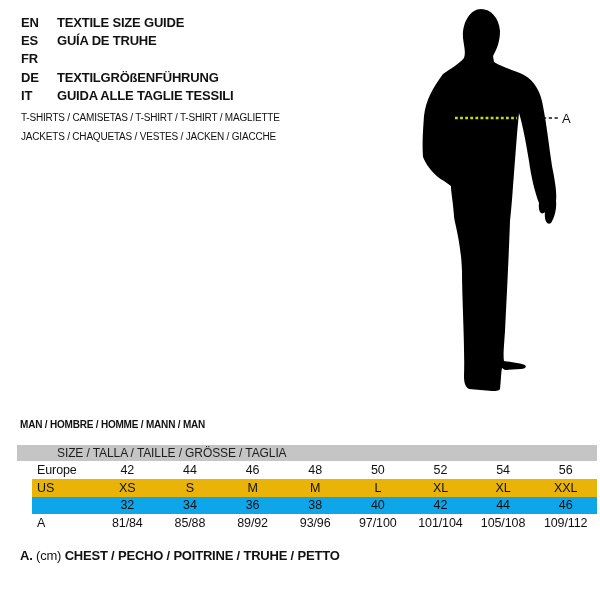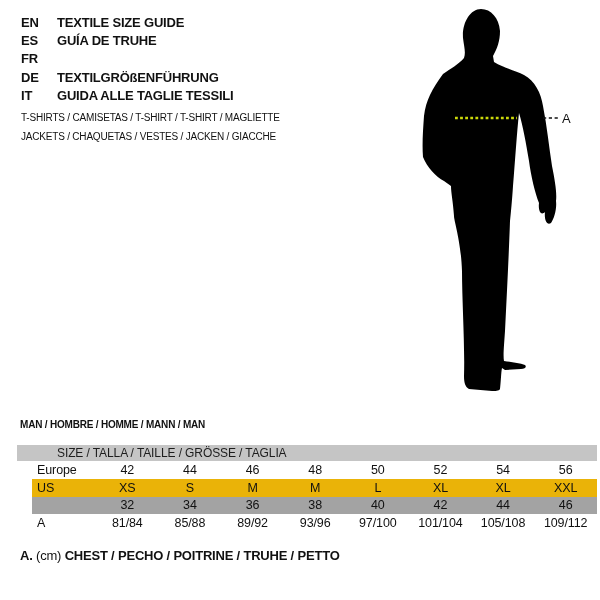--- a/index.html
+++ b/index.html
@@ -131,21 +131,21 @@
       <span class="val">XS</span>
       <span class="val">S</span>
       <span class="val">M</span>
       <span class="val">M</span>
       <span class="val">L</span>
       <span class="val">XL</span>
       <span class="val">XL</span>
       <span class="val">XXL</span>
     </div>
 
-    <div class="t-row row-num" style="background-color: #a3a3a3;">
+    <div class="t-row row-num" style="background-color: #0ea5e9;">
       <span class="lbl"></span>
       <span class="val">32</span>
       <span class="val">34</span>
       <span class="val">36</span>
       <span class="val">38</span>
       <span class="val">40</span>
       <span class="val">42</span>
       <span class="val">44</span>
       <span class="val">46</span>
     </div>

